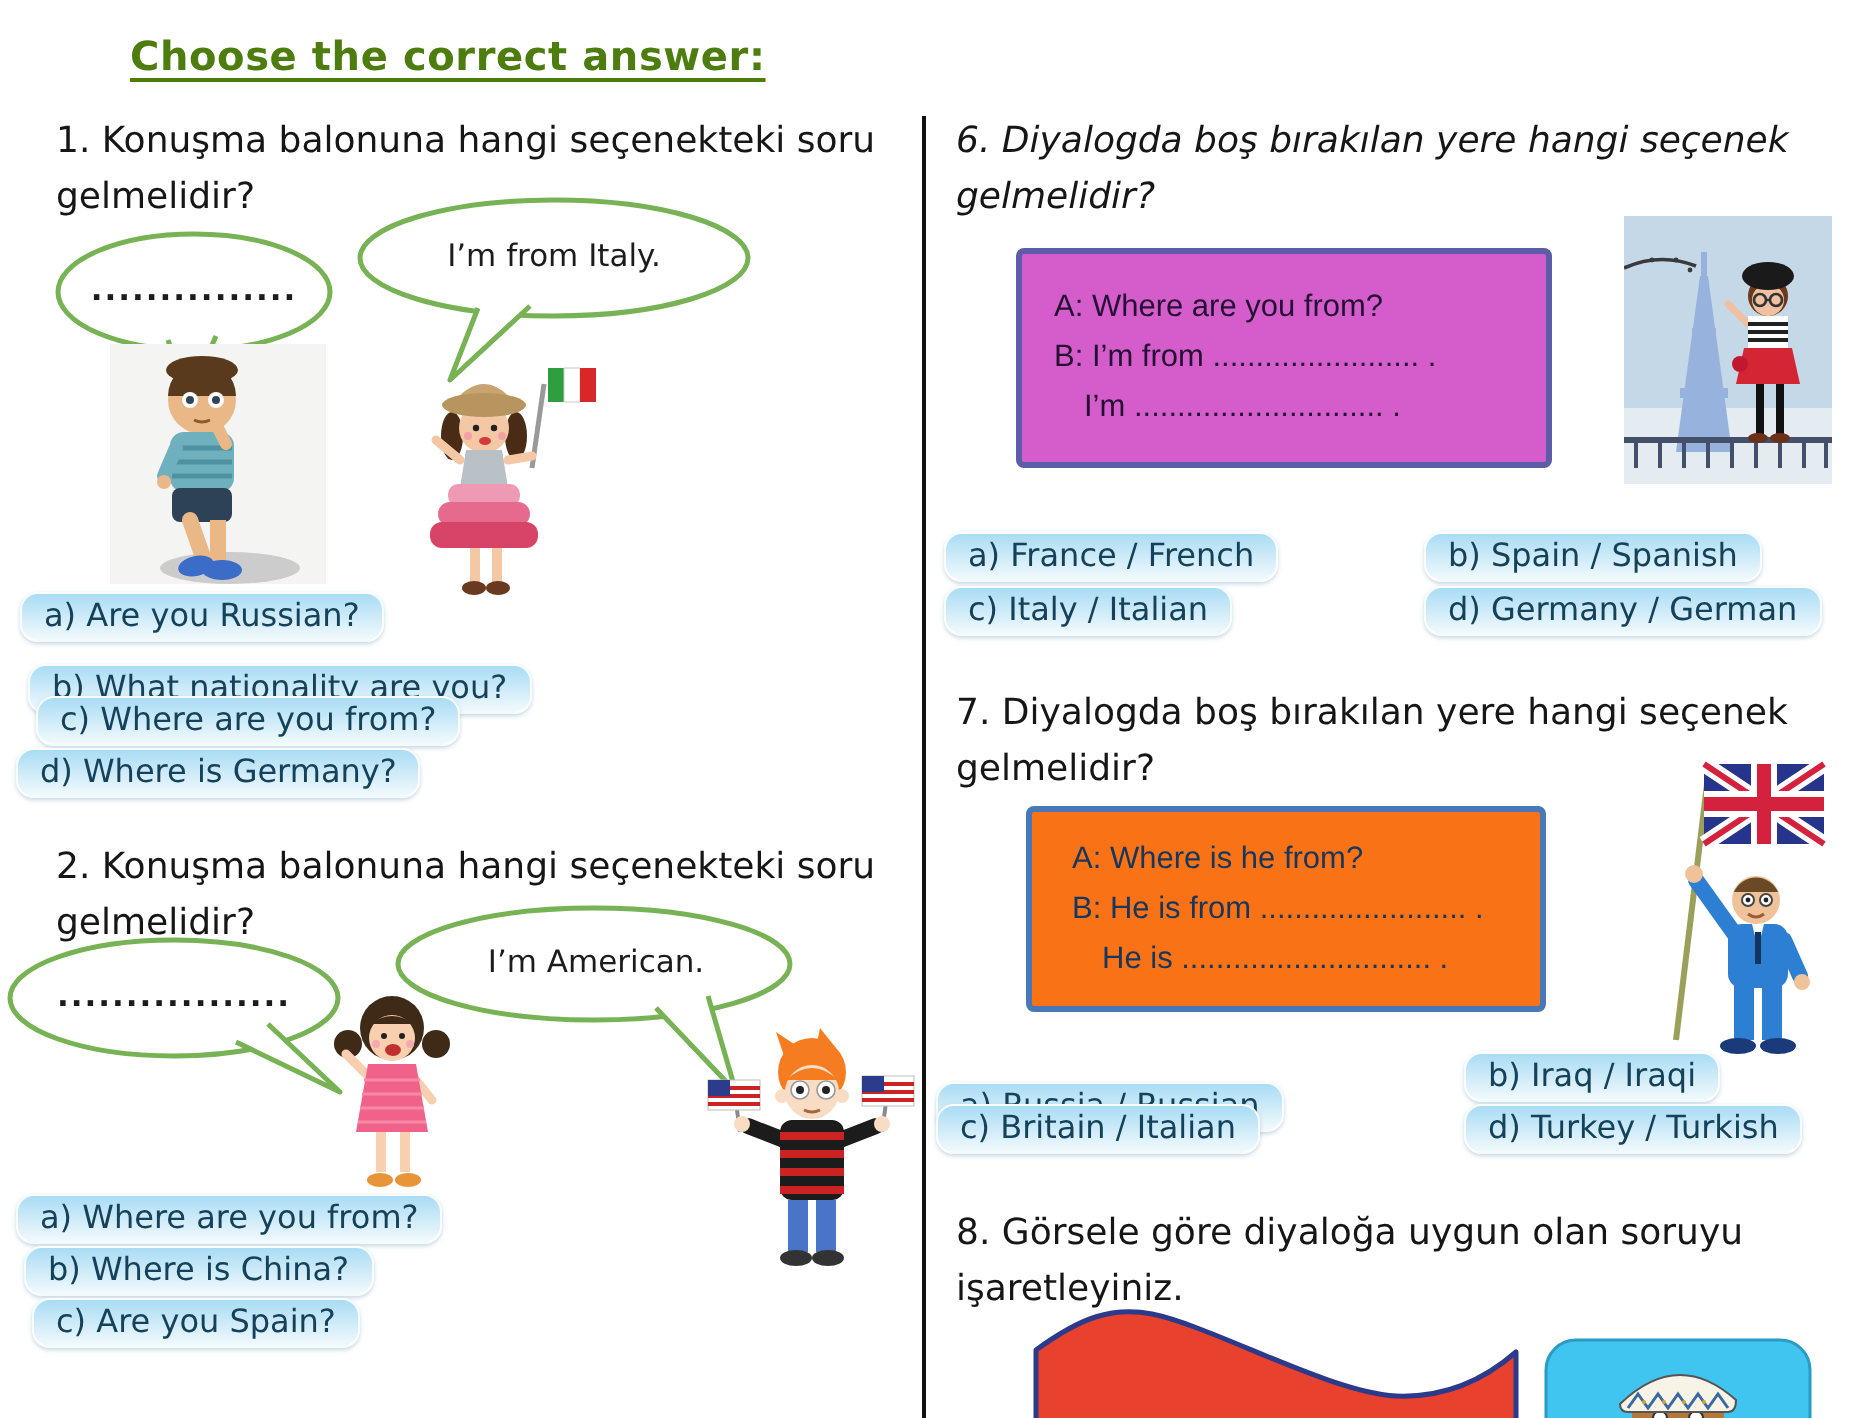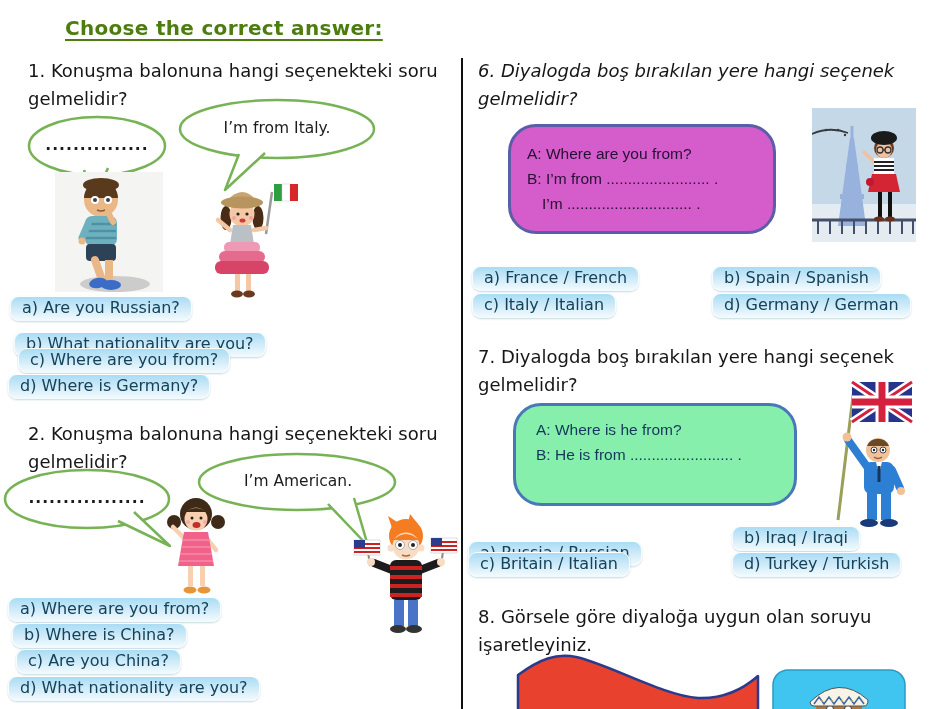--- a/index.html
+++ b/index.html
@@ -16,26 +16,26 @@
         padding:1px 11px 3px;border-radius:9px;
         background:linear-gradient(180deg,#a9dcf4 0%,#cdeaf8 48%,#f2fafd 100%);
         border:1px solid rgba(255,255,255,.85);
         box-shadow:0 1px 2px rgba(90,140,170,.35);cursor:pointer;}
   
   .bubble{position:absolute;}
   .bubble svg{position:absolute;left:0;top:0;}
   .bubble-text{position:absolute;width:100%;text-align:center;font-size:15.5px;color:#1c1c1c;}
   .bubble-dots{font-weight:bold;letter-spacing:1px;}
   
-  .dialog{position:absolute;border-radius:28px;font-family:"Liberation Sans",sans-serif;
+  .dialog{position:absolute;border-radius:4px;font-family:"Liberation Sans",sans-serif;
           font-size:15.5px;line-height:1.62;}
   .dialog .dline{white-space:nowrap;display:block;}
   #q6-dialog{left:508px;top:124px;width:268px;height:110px;background:#d55ccb;
              border:3px solid #5b5da9;box-sizing:border-box;padding:14px 0 0 16px;color:#241032;}
-  #q7-dialog{left:513px;top:403px;width:284px;height:103px;background:#86efac;
+  #q7-dialog{left:513px;top:403px;width:260px;height:103px;background:#f97316;
              border:3px solid #4878b8;box-sizing:border-box;padding:11px 0 0 20px;color:#17365d;}
   .dline.indent{padding-left:15px;}
   .clip{overflow:hidden;}
 </style>
 </head>
 <body>
 
 <div id="page">
 
   <div class="abs" id="title">Choose the correct answer:</div>
@@ -195,22 +195,21 @@
       <path d="M38,54 h32 M38,63 h32 M38,72 h32 M38,81 h32" stroke="#cc2222" stroke-width="4"></path>
       <rect x="42" y="86" width="10" height="26" fill="#4a74c8"></rect>
       <rect x="56" y="86" width="10" height="26" fill="#4a74c8"></rect>
       <ellipse cx="46" cy="115" rx="8" ry="4" fill="#333"></ellipse>
       <ellipse cx="62" cy="115" rx="8" ry="4" fill="#333"></ellipse>
     </svg>
   </div>
 
   <div class="chip" style="left:8px;top:597px">a) Where are you from?</div>
   <div class="chip" style="left:12px;top:623px">b) Where is China?</div>
-  <div class="chip" style="left:16px;top:649px">c) Are you China?</div>
-  <div class="chip" style="left:8px;top:676px">d) What nationality are you?</div>
+  <div class="chip" style="left:16px;top:649px">c) Are you Spain?</div>
 
   <div class="abs q-text" style="left:478px;top:57px;width:440px;font-style:italic;">6. Diyalogda boş bırakılan yere hangi seçenek gelmelidir?</div>
 
   <div class="dialog" id="q6-dialog">
     <span class="dline">A: Where are you from?</span>
     <span class="dline">B: I’m from ........................ .</span>
     <span class="dline indent">I’m ............................. .</span>
   </div>
 
   <div class="abs" style="left:812px;top:108px;width:104px;height:134px">
@@ -260,20 +259,21 @@
   <div class="chip" style="left:472px;top:266px">a) France / French</div>
   <div class="chip" style="left:712px;top:266px">b) Spain / Spanish</div>
   <div class="chip" style="left:472px;top:293px">c) Italy / Italian</div>
   <div class="chip" style="left:712px;top:293px">d) Germany / German</div>
 
   <div class="abs q-text" style="left:478px;top:343px;width:440px;">7. Diyalogda boş bırakılan yere hangi seçenek gelmelidir?</div>
 
   <div class="dialog" id="q7-dialog">
     <span class="dline">A: Where is he from?</span>
     <span class="dline">B: He is from ........................ .</span>
+    <span class="dline indent">He is ............................. .</span>
   </div>
 
   <div class="abs" style="left:812px;top:380px;width:120px;height:150px">
     <svg width="120" height="150" viewBox="0 0 120 150">
       <line x1="26" y1="140" x2="42" y2="8" stroke="#9aa05a" stroke-width="3"></line>
       <g>
         <rect x="40" y="2" width="60" height="40" fill="#26348c"></rect>
         <line x1="40" y1="2" x2="100" y2="42" stroke="#fff" stroke-width="8"></line>
         <line x1="100" y1="2" x2="40" y2="42" stroke="#fff" stroke-width="8"></line>
         <line x1="40" y1="2" x2="100" y2="42" stroke="#d4213d" stroke-width="3"></line>

